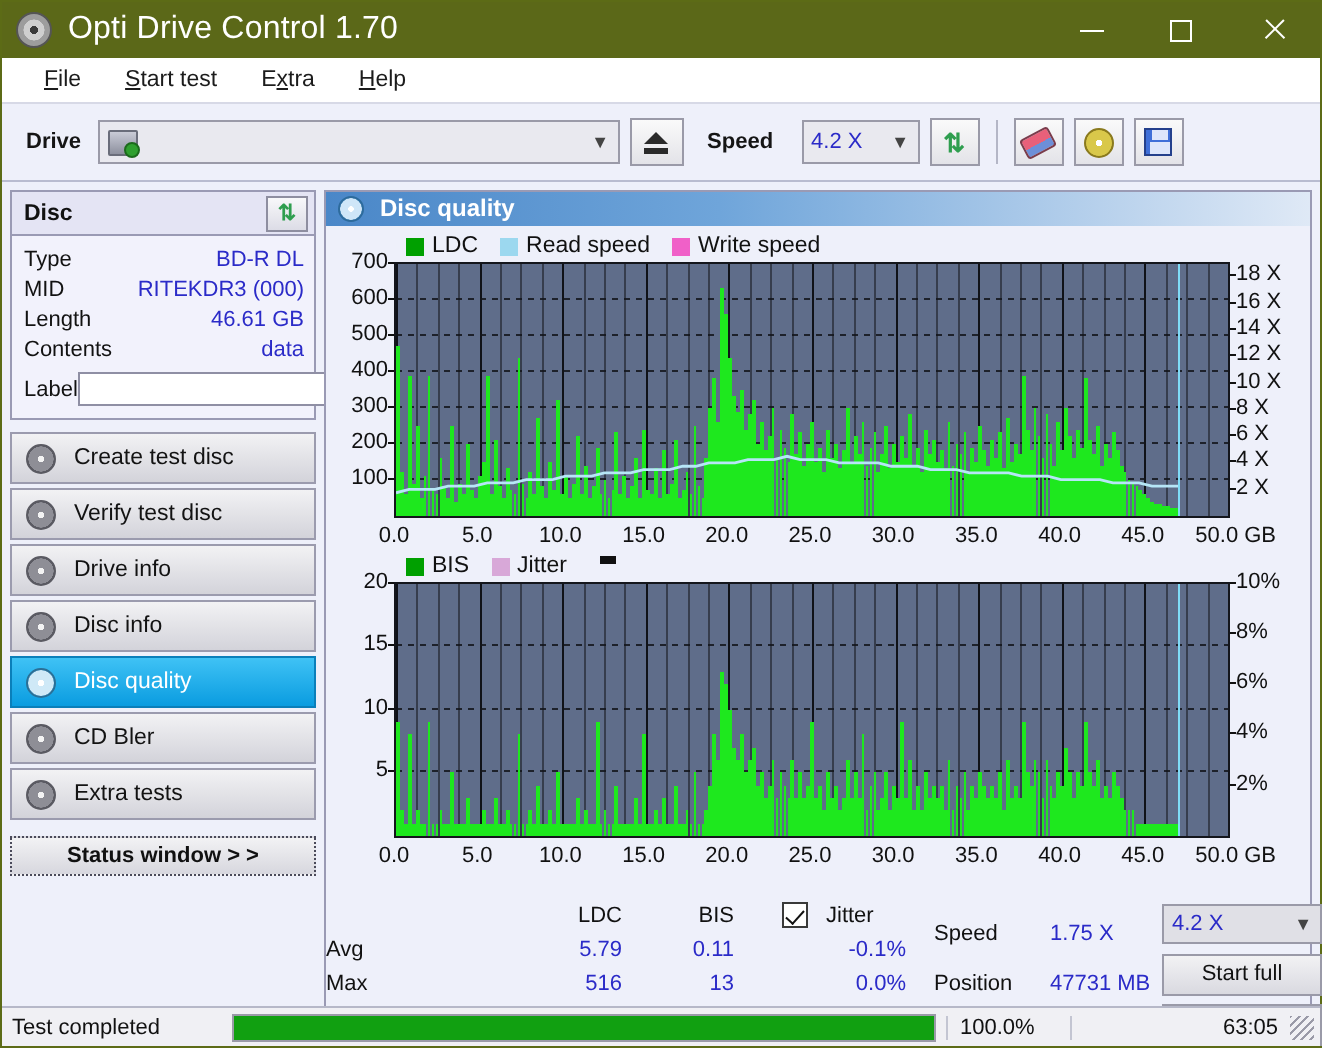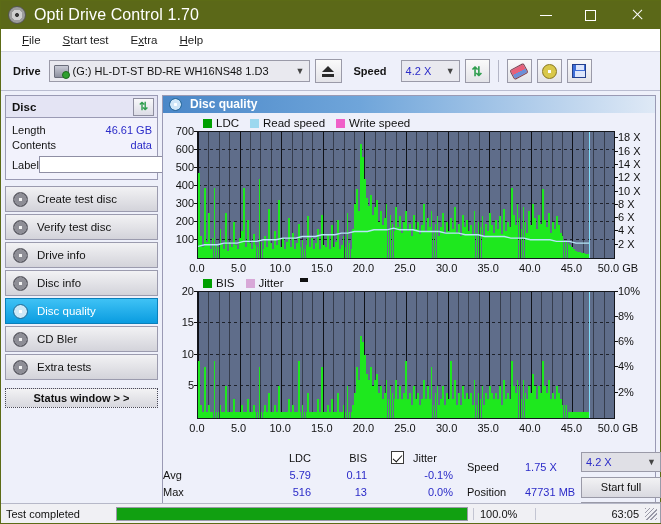--- a/index.html
+++ b/index.html
@@ -197,21 +197,20 @@
     <div class="menu-item"><u>F</u><span>ile</span></div>
     <div class="menu-item"><u>S</u>tart test</div>
     <div class="menu-item">E<u>x</u>tra</div>
     <div class="menu-item"><u>H</u>elp</div>
   </div>
 
   <div class="toolbar">
     <div class="tb-label">Drive</div>
     <div class="combo drivecombo">
       <div class="hddicon"></div>
-      <span class="dtxt">(G:)  HL-DT-ST BD-RE  WH16NS48 1.D3</span>
       <span class="caret">▼</span>
     </div>
     <div class="tbtn ejectbtn">
       <div style="display:flex;flex-direction:column;align-items:center;">
         <div class="eject-tri"></div>
           <div class="eject-bar"></div>
       </div>
     </div>
     <div class="tb-label" style="margin-left:12px;">Speed</div>
     <div class="combo speedcombo">
@@ -237,20 +236,28 @@
 
     <div class="sidebar">
       <div class="disc-panel">
         <div class="disc-head">
           <span class="t">Disc</span>
           <div class="btn">
               <span class="ic-refresh" style="font-size:11px;">⇅</span>
             </div>
         </div>
         <div class="disc-rows">
+          <div class="drow">
+            <span class="k">Type</span>
+            <span class="v">BD-R DL</span>
+          </div>
+          <div class="drow">
+            <span class="k">MID</span>
+            <span class="v">RITEKDR3 (000)</span>
+          </div>
           <div class="drow">
             <span class="k">Length</span>
             <span class="v">46.61 GB</span>
           </div>
           <div class="drow">
             <span class="k">Contents</span>
             <span class="v">data</span>
           </div>
           <div class="label-row">
             <span class="k">Label</span>

